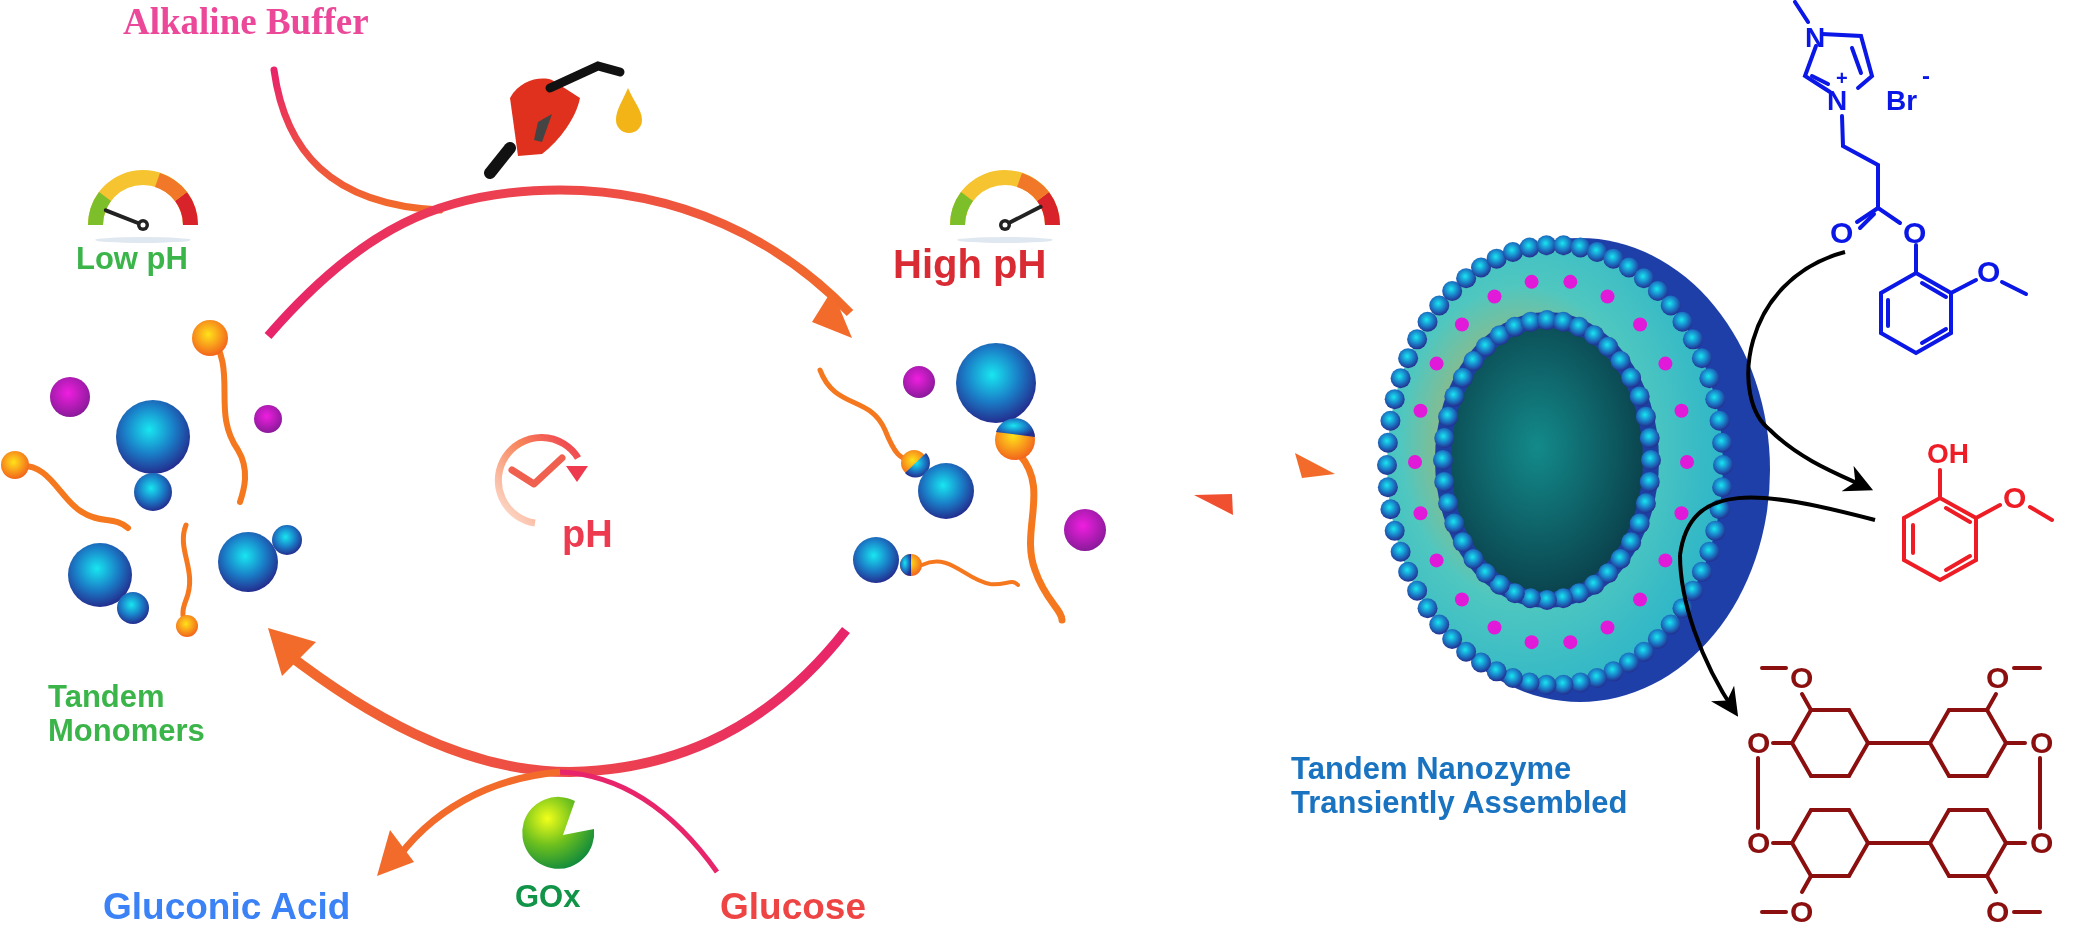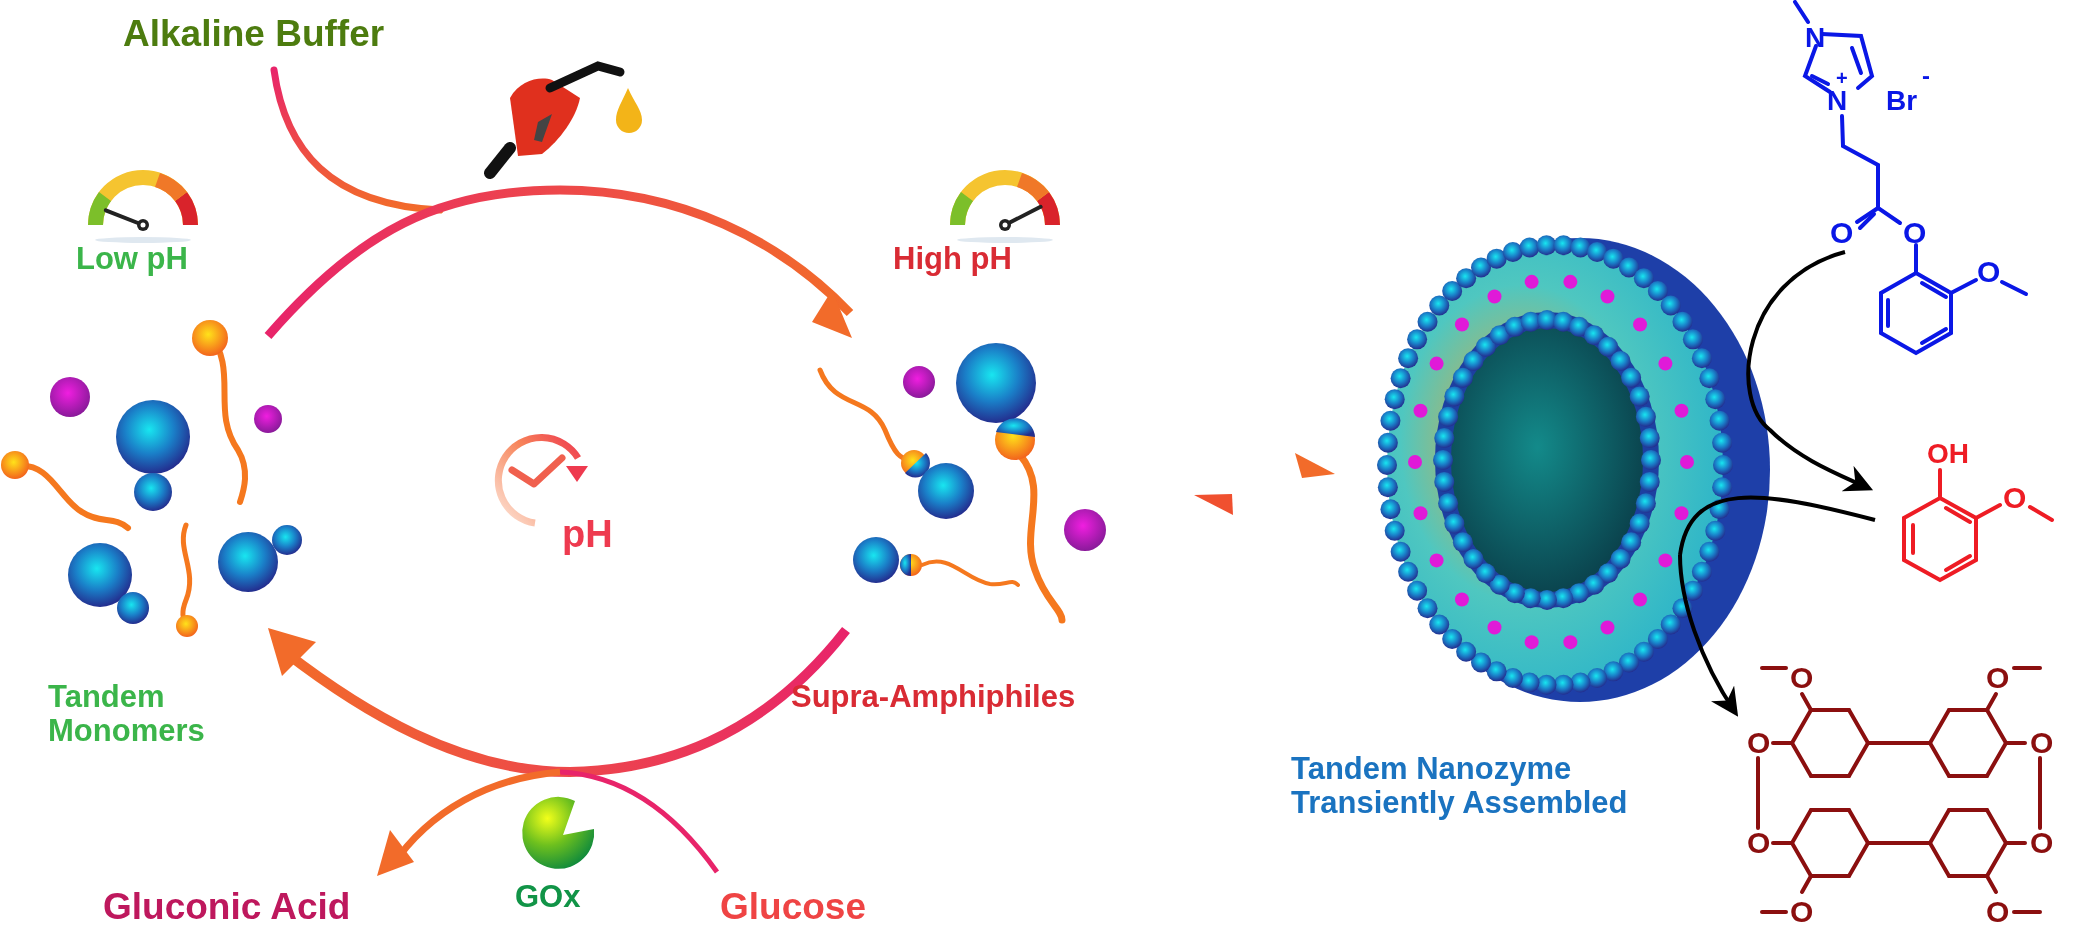--- a/index.html
+++ b/index.html
@@ -390,30 +390,29 @@
       <text x="1747" y="853">O</text>
       <text x="2030" y="753">O</text>
       <text x="2030" y="853">O</text>
       <text x="1790" y="688">O</text>
       <text x="1986" y="688">O</text>
       <text x="1790" y="922">O</text>
       <text x="1986" y="922">O</text>
     </g>
 </svg>
 
-<div class="lbl" style="left:123px;top:14px;font-size:37px;color:#4d7c0f;">Alkaline Buffer</div>
+<div class="lbl" style="left:123px;top:2px;font-size:37px;color:#ec4899;font-family:Liberation Serif, serif;">Alkaline Buffer</div>
 <div class="lbl center" style="left:76px;top:242px;font-size:31px;color:#3bb54a;">Low pH</div>
-<div class="lbl center" style="left:893px;top:242px;font-size:31px;color:#d92b34;">High pH</div>
+<div class="lbl center" style="left:893px;top:242px;font-size:40px;color:#d92b34;">High pH</div>
 <div class="lbl center" style="left:562px;top:498px;font-size:38px;color:#ee3a4f;margin-top:16px;">pH</div>
 <div class="lbl center" style="left:48px;top:680px;font-size:31px;color:#3bb54a;">
   <div>Tandem</div>
   <div>Monomers</div>
 </div>
 <div class="lbl center" style="left:791px;top:680px;font-size:31px;color:#d92b34;">
-  <div>Supra-Amphiphiles</div>
 </div>
-<div class="lbl" style="left:103px;top:887px;font-size:37px;color:#be185d;">Gluconic Acid</div>
+<div class="lbl" style="left:103px;top:887px;font-size:37px;color:#3b82f6;">Gluconic Acid</div>
 <div class="lbl" style="left:515px;top:880px;font-size:31px;color:#119447;">GOx</div>
 <div class="lbl" style="left:720px;top:887px;font-size:37px;color:#ef4444;text-align:center;">Glucose</div>
 <div class="lbl center" style="left:1291px;top:752px;font-size:31px;color:#1a73c0;">
   <div>Tandem Nanozyme</div>
   <div>Transiently Assembled</div>
 </div>
 
 </body></html>

